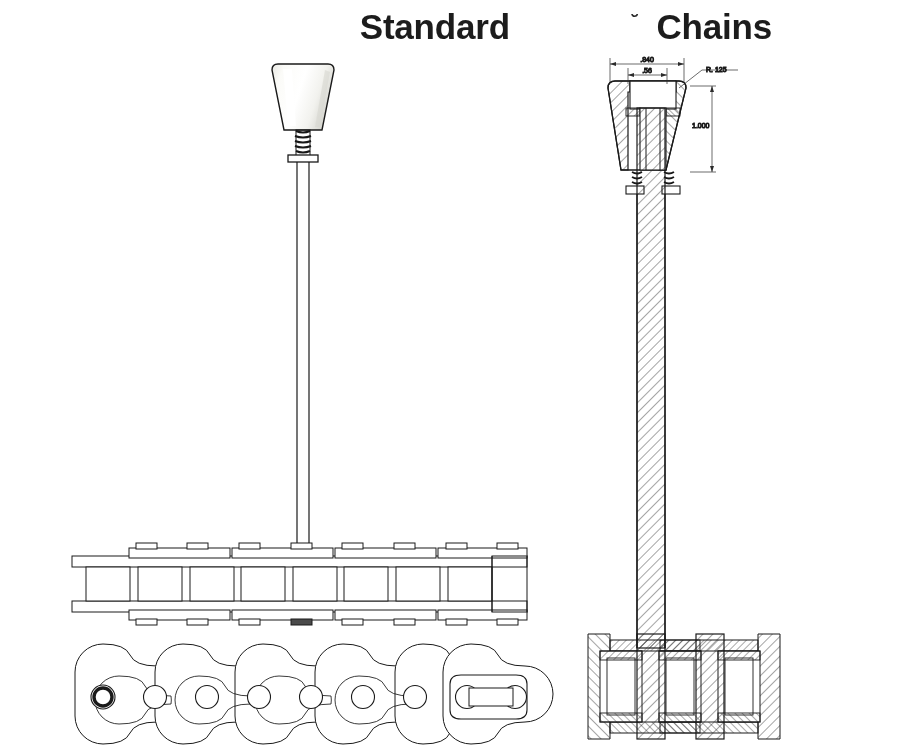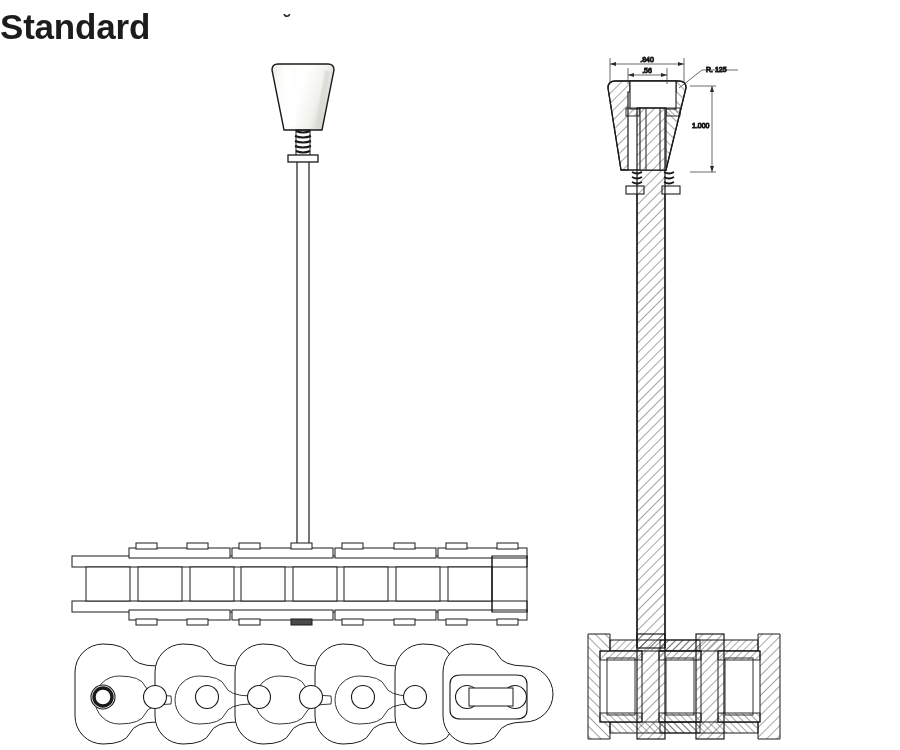--- a/index.html
+++ b/index.html
@@ -1,38 +1,39 @@
 <!DOCTYPE html>
 <html><head>
 <meta charset="utf-8">
 <style>
   html,body{margin:0;padding:0;background:#ffffff;}
   body{width:900px;height:750px;overflow:hidden;
        font-family:"Liberation Sans", sans-serif; color:#1a1a1a;}
   #stage{position:relative;width:900px;height:750px;background:#ffffff;}
 
   #title-bar{position:absolute;top:4px;left:0;width:772px;height:46px;
-             display:flex;align-items:center;justify-content:flex-start;gap:16px;}
+             display:flex;align-items:center;justify-content:flex-end;gap:4px;}
   .title-word{font-size:35px;font-weight:700;letter-spacing:-0.2px;color:#1c1c1c;
               line-height:44px;}
   #title-left{margin-right:118px;}
   #title-mark{font-size:20px;color:#2a2a2a;margin-right:14px;transform:translateY(-5px);
               display:inline-block;font-weight:700;}
 
   svg{position:absolute;top:0;left:0;}
   .dimtxt{font-family:"Liberation Sans", sans-serif;font-size:7px;fill:#2b2b2b;}
 </style>
 </head>
 <body>
 
 <div id="stage">
 
   <div id="title-bar">
     <span id="title-left" class="title-word">Standard</span>
     <span id="title-mark">˘</span>
+    <span class="title-word">Chains</span>
   </div>
 
   <svg width="900" height="750" viewBox="0 0 900 750">
     <defs>
       <linearGradient id="headGrad" x1="0" y1="0" x2="1" y2="0.35">
         <stop offset="0%" stop-color="#e8e8e3"></stop>
         <stop offset="18%" stop-color="#fbfbf8"></stop>
         <stop offset="52%" stop-color="#ffffff"></stop>
         <stop offset="80%" stop-color="#f2f2ee"></stop>
         <stop offset="100%" stop-color="#d8d8d2"></stop>

